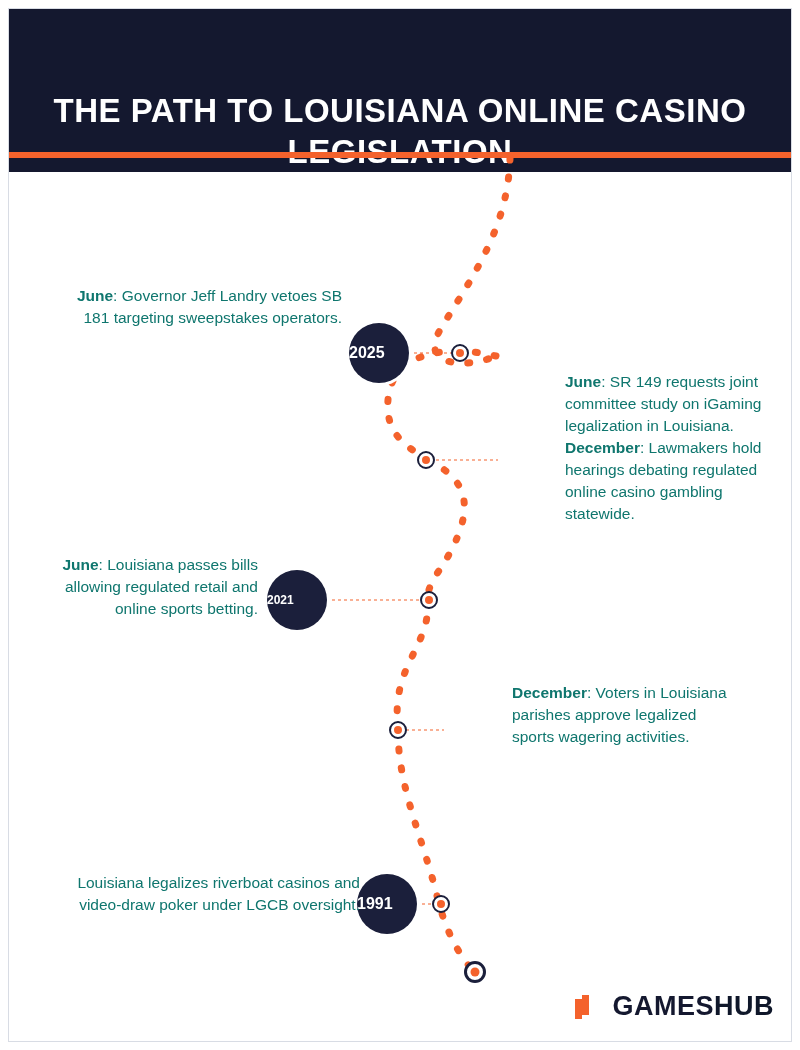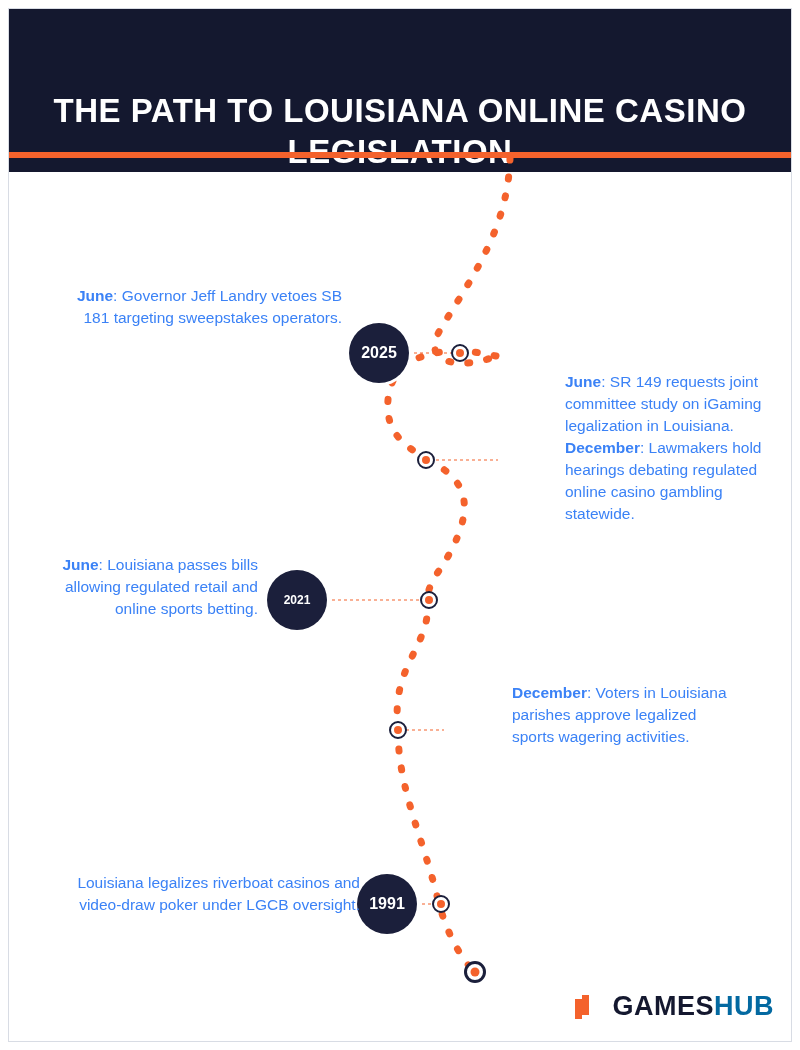--- a/index.html
+++ b/index.html
@@ -74,21 +74,21 @@
 
   
   .year-node {
     position: absolute;
     border-radius: 50%;
     background: #1b1f3b;
     color: #ffffff;
     font-weight: bold;
     display: flex;
     align-items: center;
-    justify-content: center;
+    justify-content: flex-start;
     box-shadow: 0 0 0 3px #ffffff;
   }
   .year-node span { pointer-events: none; }
 
   
   .path-dot {
     position: absolute;
     width: 18px;
     height: 18px;
     border-radius: 50%;
@@ -124,21 +124,21 @@
     transform: translate(-50%, -50%);
     width: 9px;
     height: 9px;
     border-radius: 50%;
     background: #f4622c;
   }
 
   
   .entry-text {
     position: absolute;
-    color: #3b82f6;
+    color: #0f766e;
     font-size: 15.5px;
     line-height: 1.42;
   }
   .entry-text.right { text-align: right; }
   .entry-text.left { text-align: left; }
   .entry-text p { margin: 0; }
   .entry-text .lbl { font-weight: bold; }
 
   
   #logo {
@@ -149,21 +149,21 @@
     align-items: center;
     gap: 10px;
   }
   #logo-mark { display: block; }
   #logo-text {
     font-size: 27px;
     font-weight: bold;
     letter-spacing: 0.5px;
     color: #14182f;
   }
-  #logo-text .hub { color: #0369a1; }
+  #logo-text .hub { color: #0f172a; }
 </style>
 </head>
 <body>
 
 <div id="page">
 
   <div id="header">
     <div id="title">The Path to Louisiana Online Casino Legislation</div>
   </div>
   <div id="header-accent"></div>

